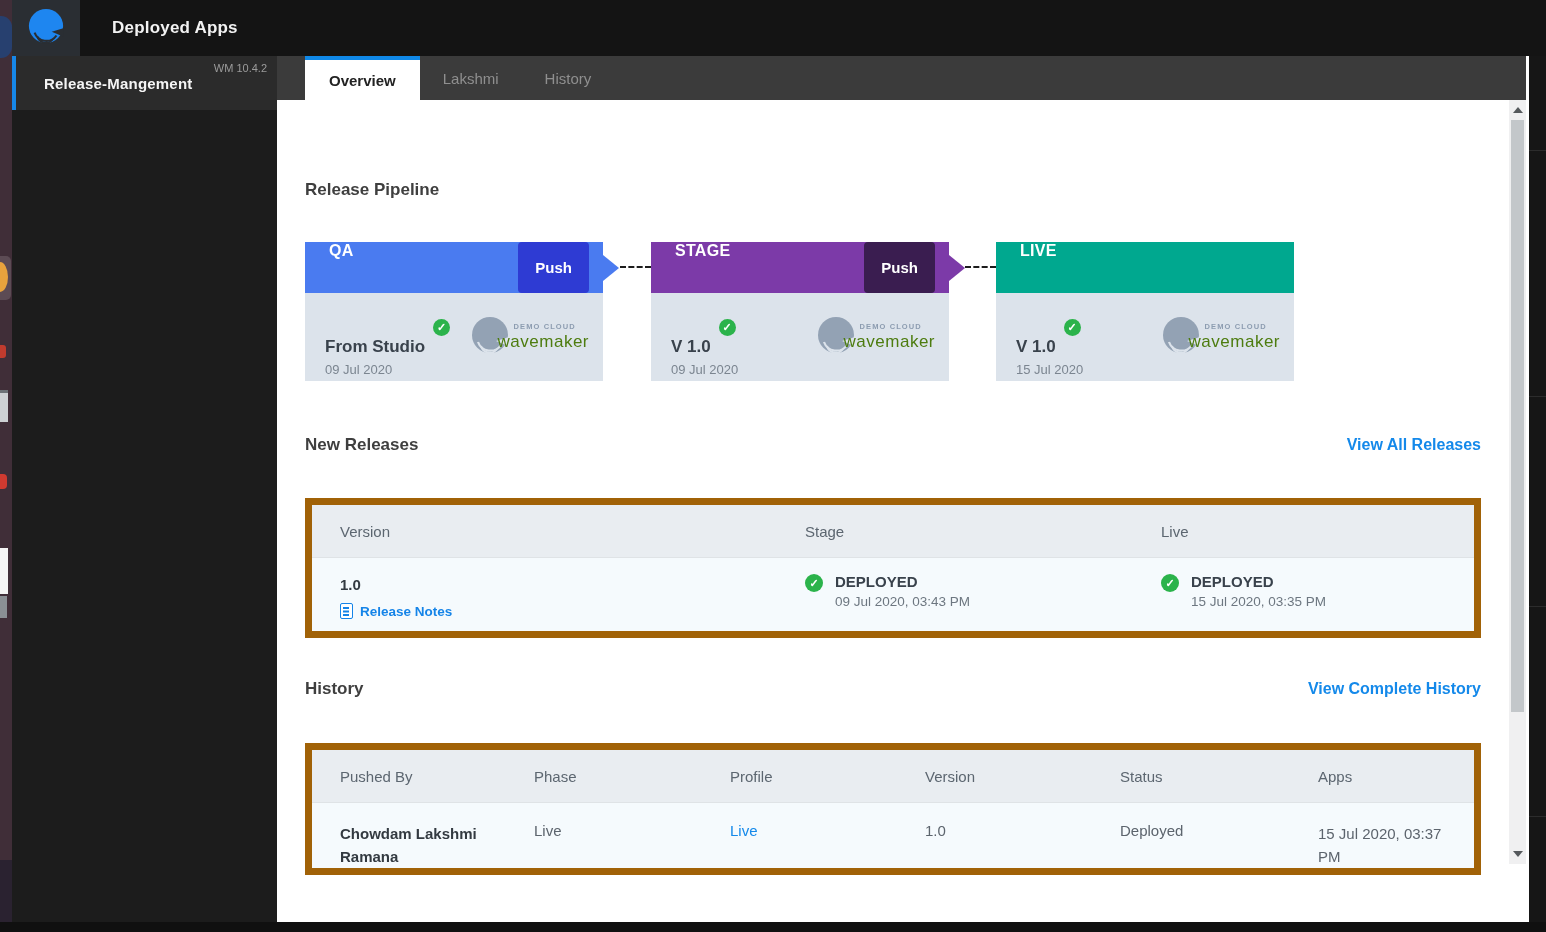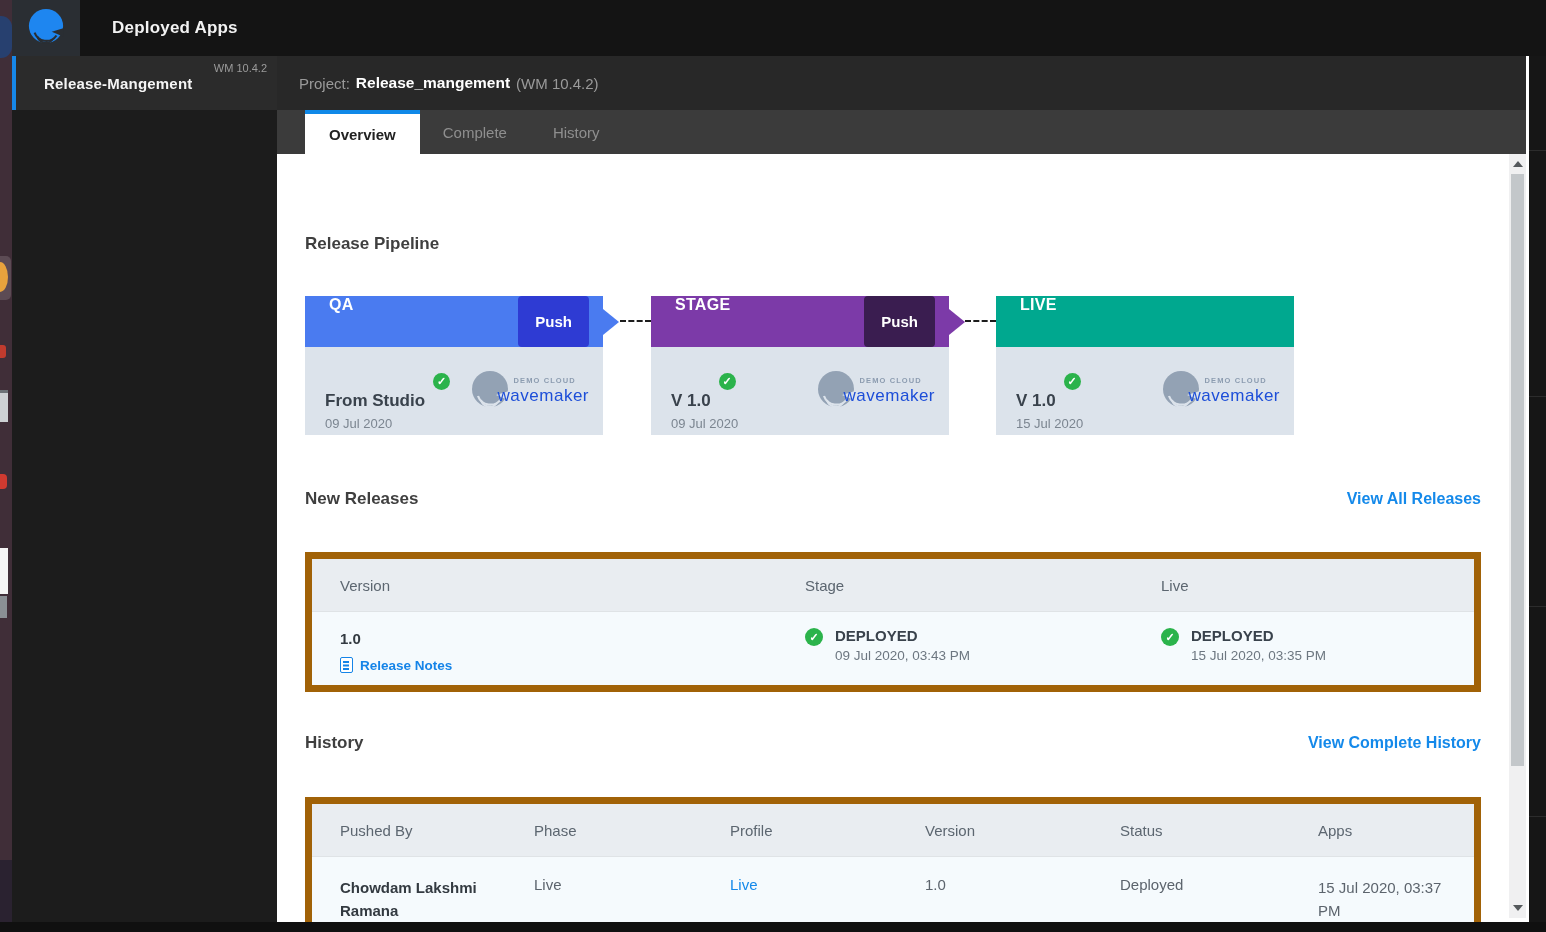--- a/index.html
+++ b/index.html
@@ -63,21 +63,21 @@
   .pl-date { font-size:13px; color:#7b8590; margin-top:5px; }
   .connector { position:absolute; top:24px; width:31px; border-top:2px dashed #1c1c1c; }
 
   .check { display:inline-flex; width:17px; height:17px; border-radius:50%; background:#2bb34b;
            color:#fff; font-size:11px; font-weight:700; align-items:center; justify-content:center; flex:0 0 17px; }
 
   
   .wm-logo { display:flex; align-items:center; }
   .wm-logo-text { margin-left:4px; }
   .wm-caps { font-size:7.5px; font-weight:700; letter-spacing:1.1px; color:#8c9cb0; }
-  .wm-brand { font-size:17px; color:#1d4ed8; margin-left:-16px; margin-top:1px; letter-spacing:.5px; }
+  .wm-brand { font-size:17px; color:#4d7c0f; margin-left:-16px; margin-top:1px; letter-spacing:.5px; }
 
   
   .tbl { position:absolute; left:28px; width:1176px; border:7px solid #a16207; }
   .tbl-head { display:grid; background:#e9edf1; height:52px; align-items:center; padding-left:28px;
               color:#5c6670; font-size:15px; }
   .tbl-row  { display:grid; background:#f5fafd; align-items:start; padding-left:28px; border-top:1px solid #dfe3e6; }
   .t1 .tbl-head, .t1 .tbl-row { grid-template-columns:465px 356px auto; }
   .t2 .tbl-head, .t2 .tbl-row { grid-template-columns:194px 196px 195px 195px 198px auto; }
   .t1 .tbl-row { height:74px; padding-top:15px; }
   .t2 .tbl-row { height:66px; padding-top:19px; }
@@ -144,29 +144,24 @@
 
 <div class="sidebar">
   <div class="side-item">
     <span class="side-item-ver">WM 10.4.2</span>
     <span class="side-item-label">Release-Mangement</span>
   </div>
 </div>
 
 <div class="main">
 
-  <div class="project-header">
-    <span>Project:</span>
-    <span class="pname">Release_mangement</span>
-    <span>(WM 10.4.2)</span>
-  </div>
 
   <div class="tab-bar">
     <div class="tab active">Overview</div>
-    <div class="tab">Complete</div>
+    <div class="tab">Lakshmi</div>
     <div class="tab">History</div>
   </div>
 
   <div class="content">
 
     <div class="section-title" style="top:80px;">Release Pipeline</div>
 
     <div class="pipe-row">
 
       <div class="pl-card" style="left:0;">

